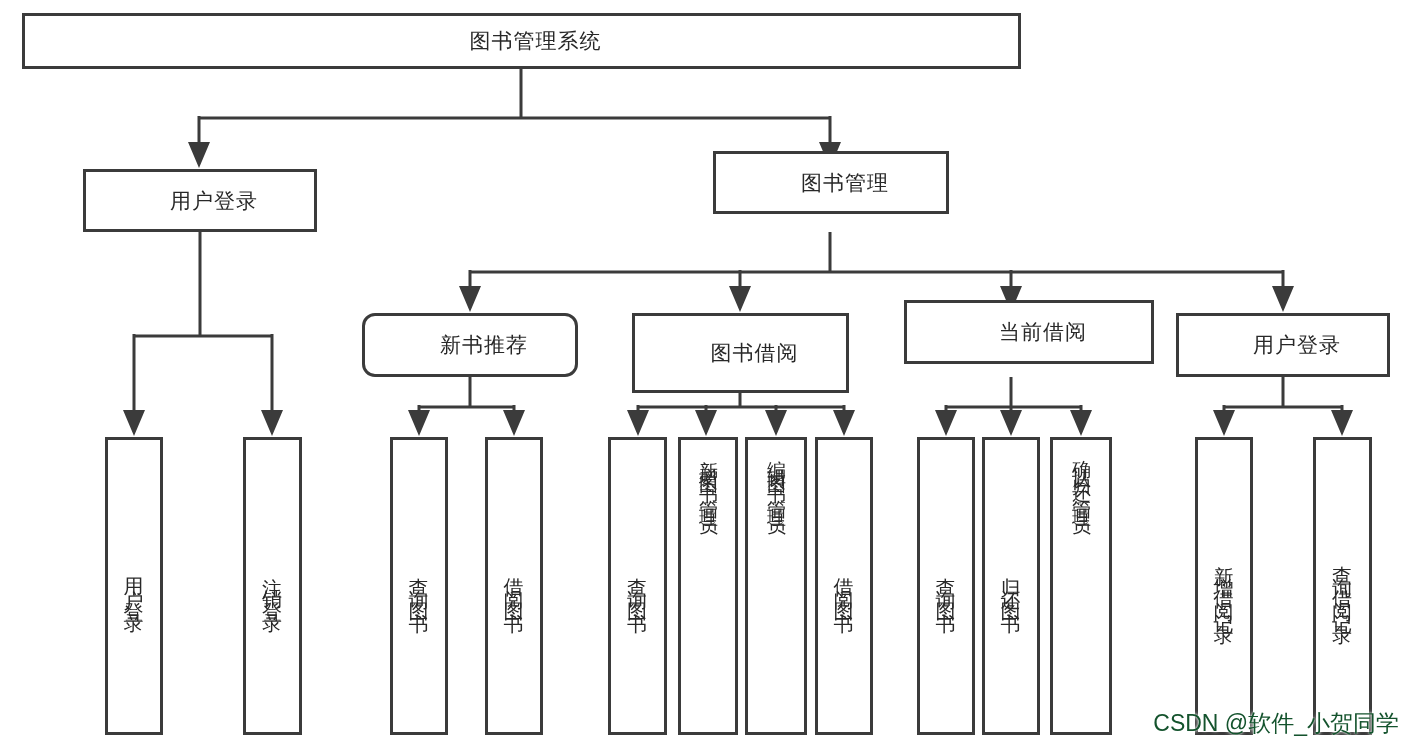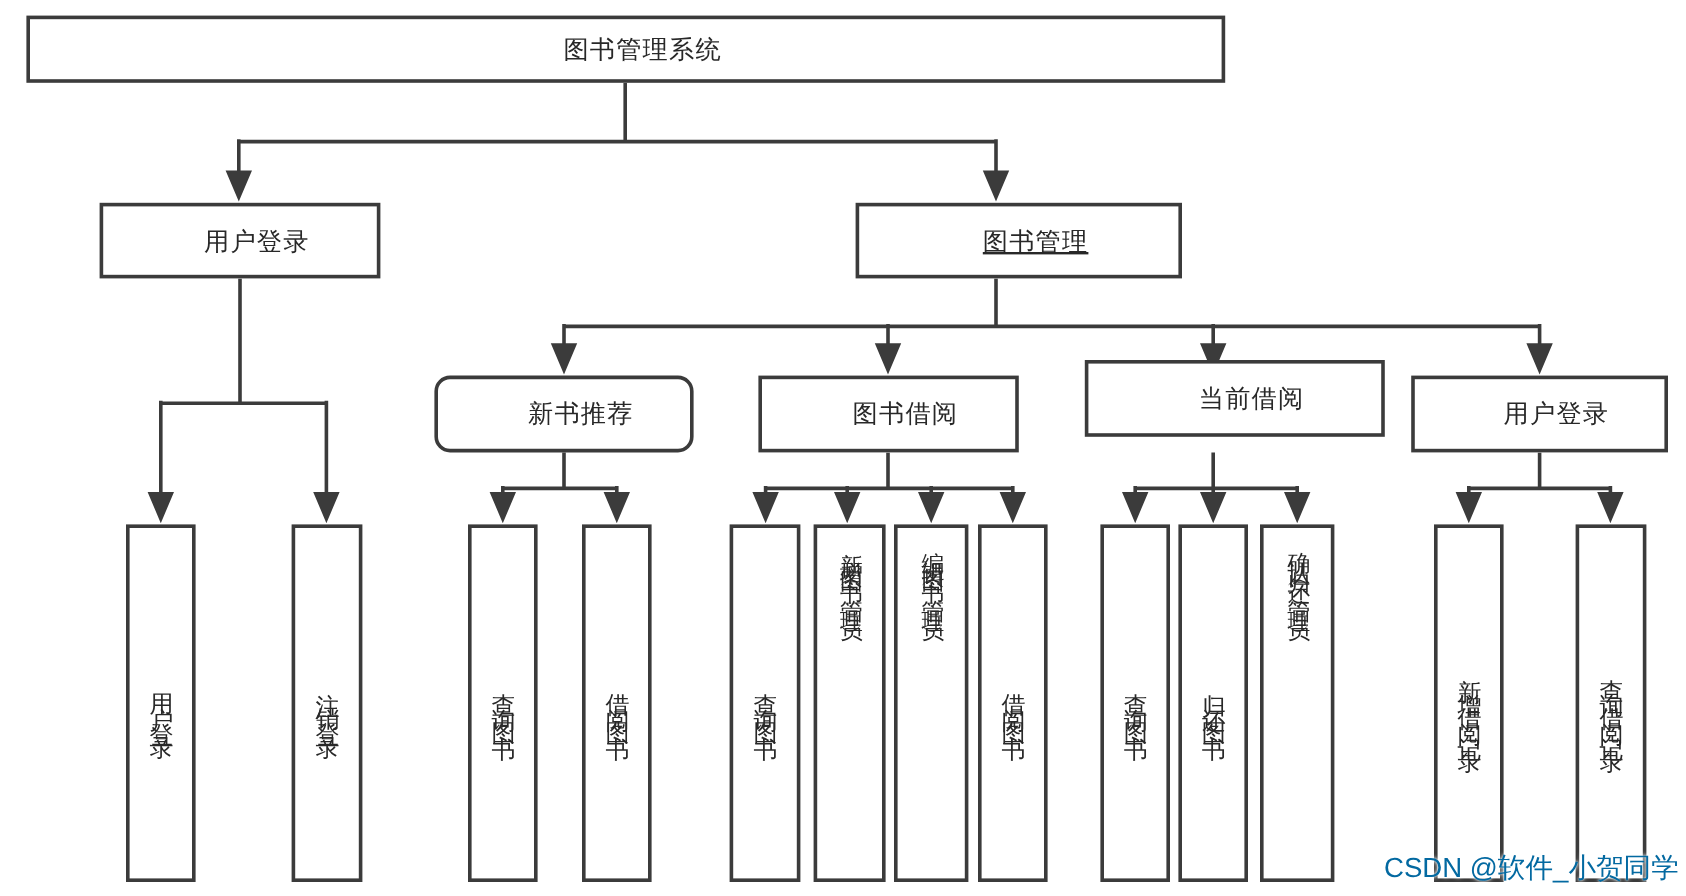--- a/index.html
+++ b/index.html
@@ -37,21 +37,21 @@
     font-size:19px;
     letter-spacing:8px;
     padding-top:5px;
   }
   .watermark{
     position:absolute;
     right:6px;
     top:708px;
     z-index:3;
     font-size:23px;
-    color:#0369a1;
+    color:#14532d;
     text-shadow:0 0 2px #ffffff,0 0 4px #ffffff;
     white-space:nowrap;
   }
 </style>
 </head>
 <body>
 
 <div class="canvas">
 
   <svg class="wires" width="1405" height="747" viewBox="0 0 1405 747" aria-hidden="true">
@@ -75,28 +75,28 @@
              M1213 410 L1235 410 L1224 436 Z  M1331 410 L1353 410 L1342 436 Z" fill="#3b3b3b" stroke="none"></path>
   </svg>
 
   <div class="box hbox" style="left:22px;top:13px;width:999px;height:56px;">
     <span>图书管理系统</span>
   </div>
 
   <div class="box hbox" style="left:83px;top:169px;width:234px;height:63px;">
     <span>用户登录</span>
   </div>
-  <div class="box hbox" style="left:713px;top:169px;width:272px;height:63px;text-decoration:underline;">
+  <div class="box hbox" style="left:713px;top:151px;width:236px;height:63px;">
     <span>图书管理</span>
   </div>
 
   <div class="box hbox" style="left:362px;top:313px;width:216px;height:64px;border-radius:13px;">
     <span>新书推荐</span>
   </div>
-  <div class="box hbox" style="left:632px;top:313px;width:217px;height:64px;">
+  <div class="box hbox" style="left:632px;top:313px;width:217px;height:80px;">
     <span>图书借阅</span>
   </div>
   <div class="box hbox" style="left:904px;top:300px;width:250px;height:64px;">
     <span>当前借阅</span>
   </div>
   <div class="box hbox" style="left:1176px;top:313px;width:214px;height:64px;">
     <span>用户登录</span>
   </div>
 
   <div class="box leaf" style="left:105px;top:437px;width:58px;height:298px;">

